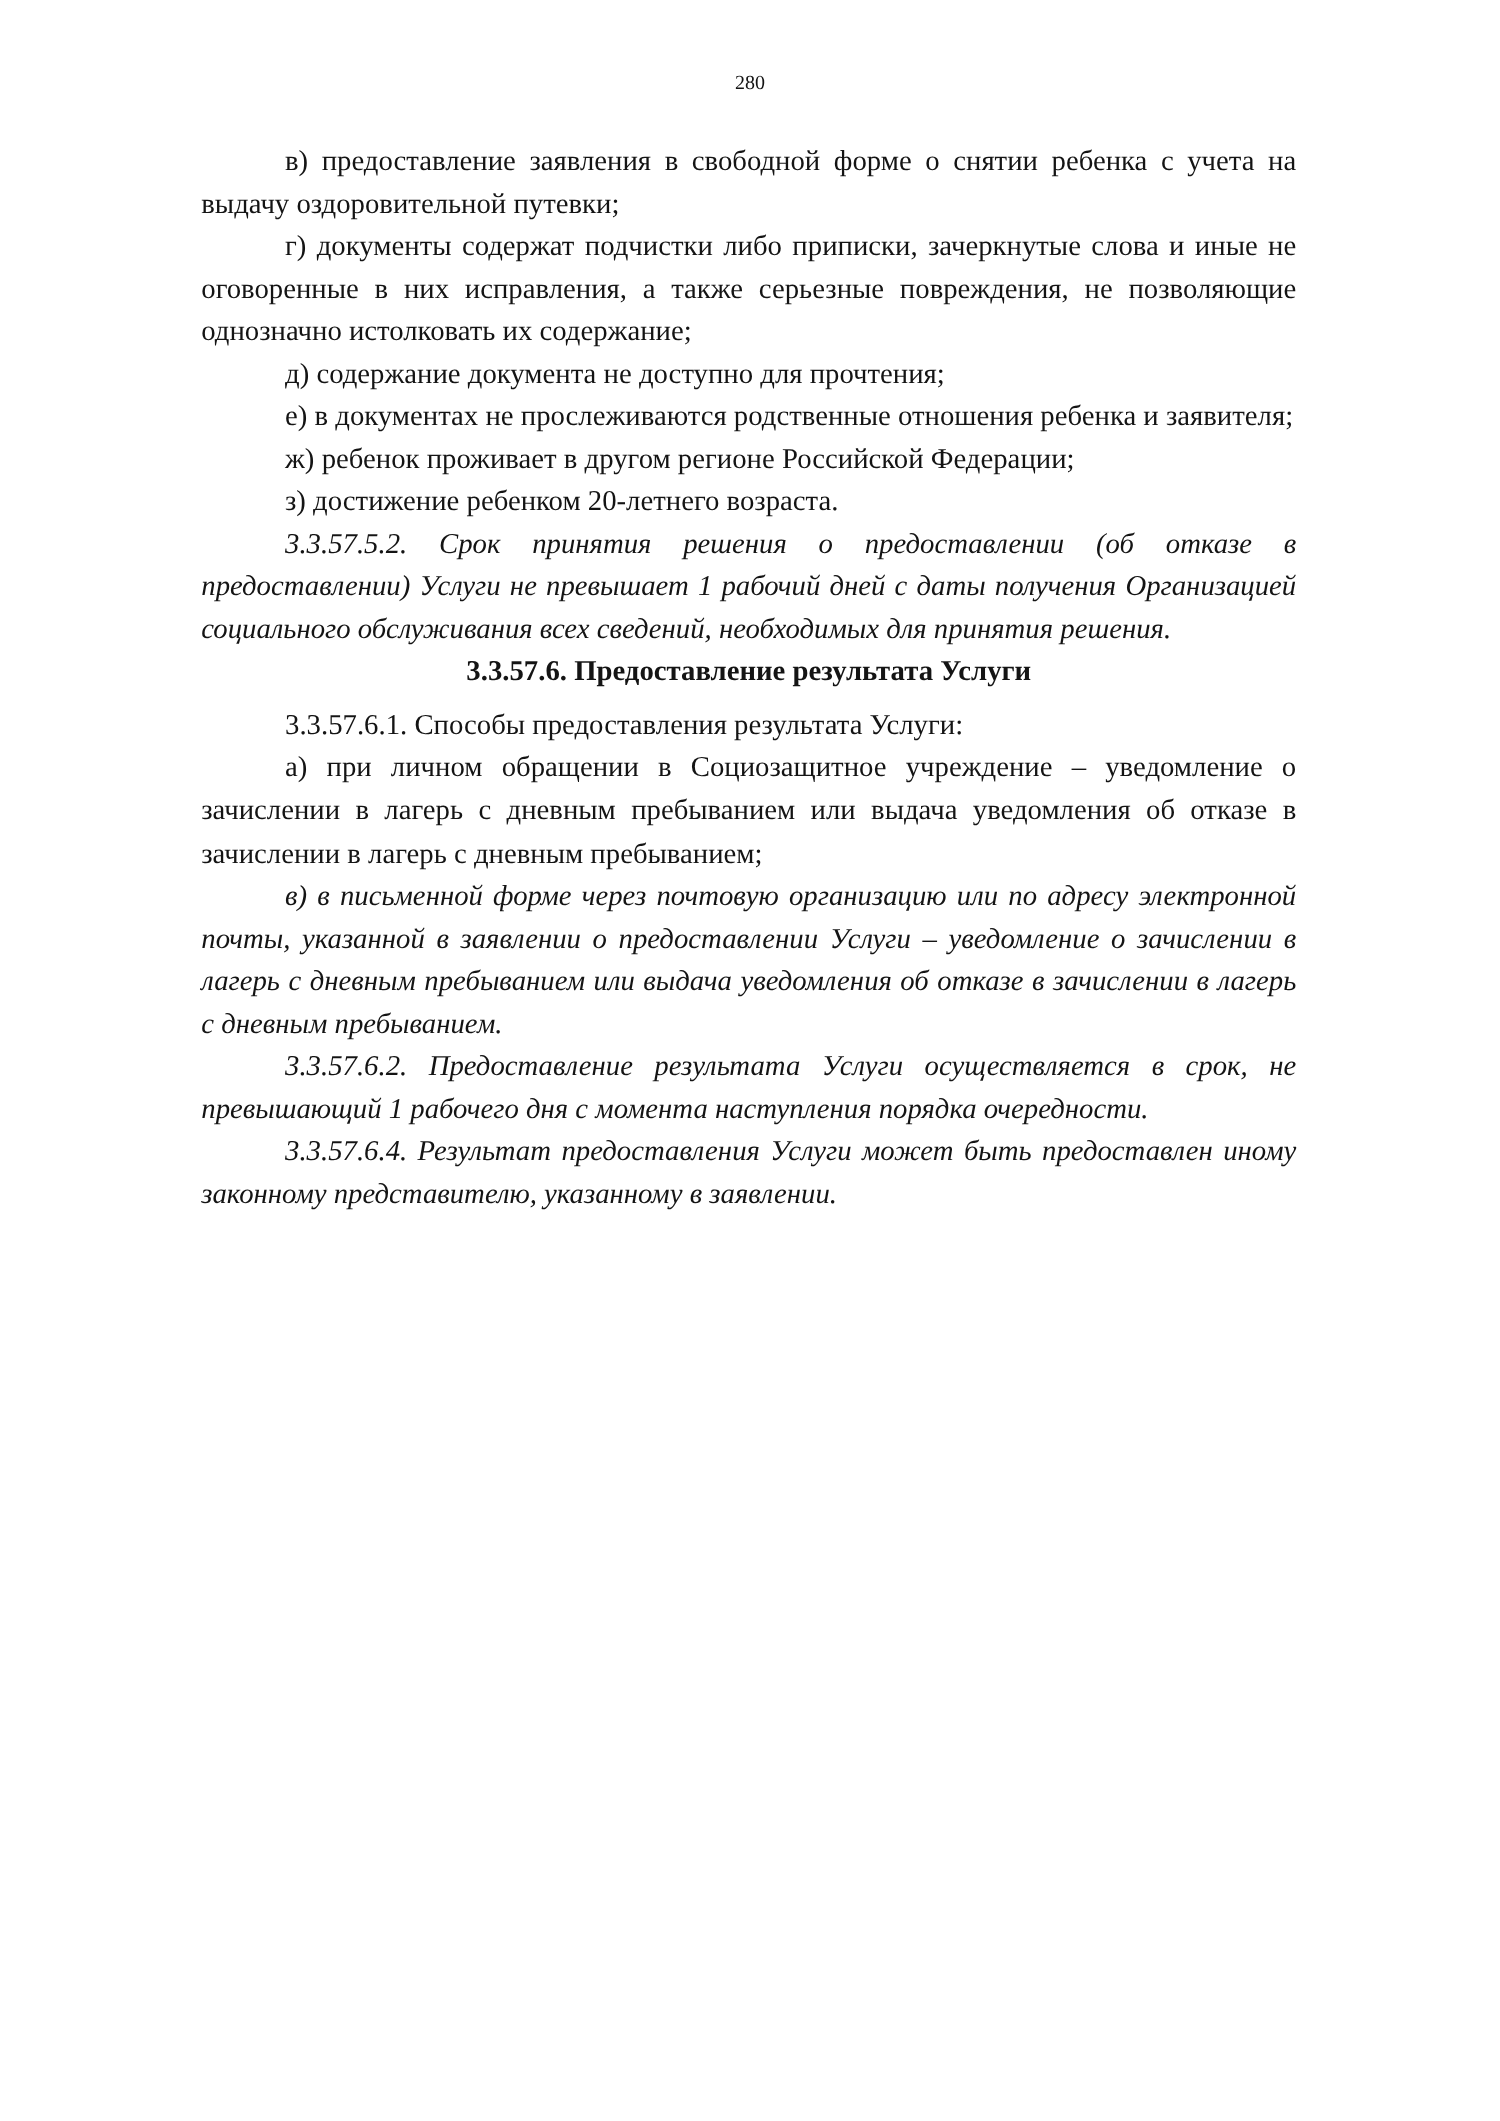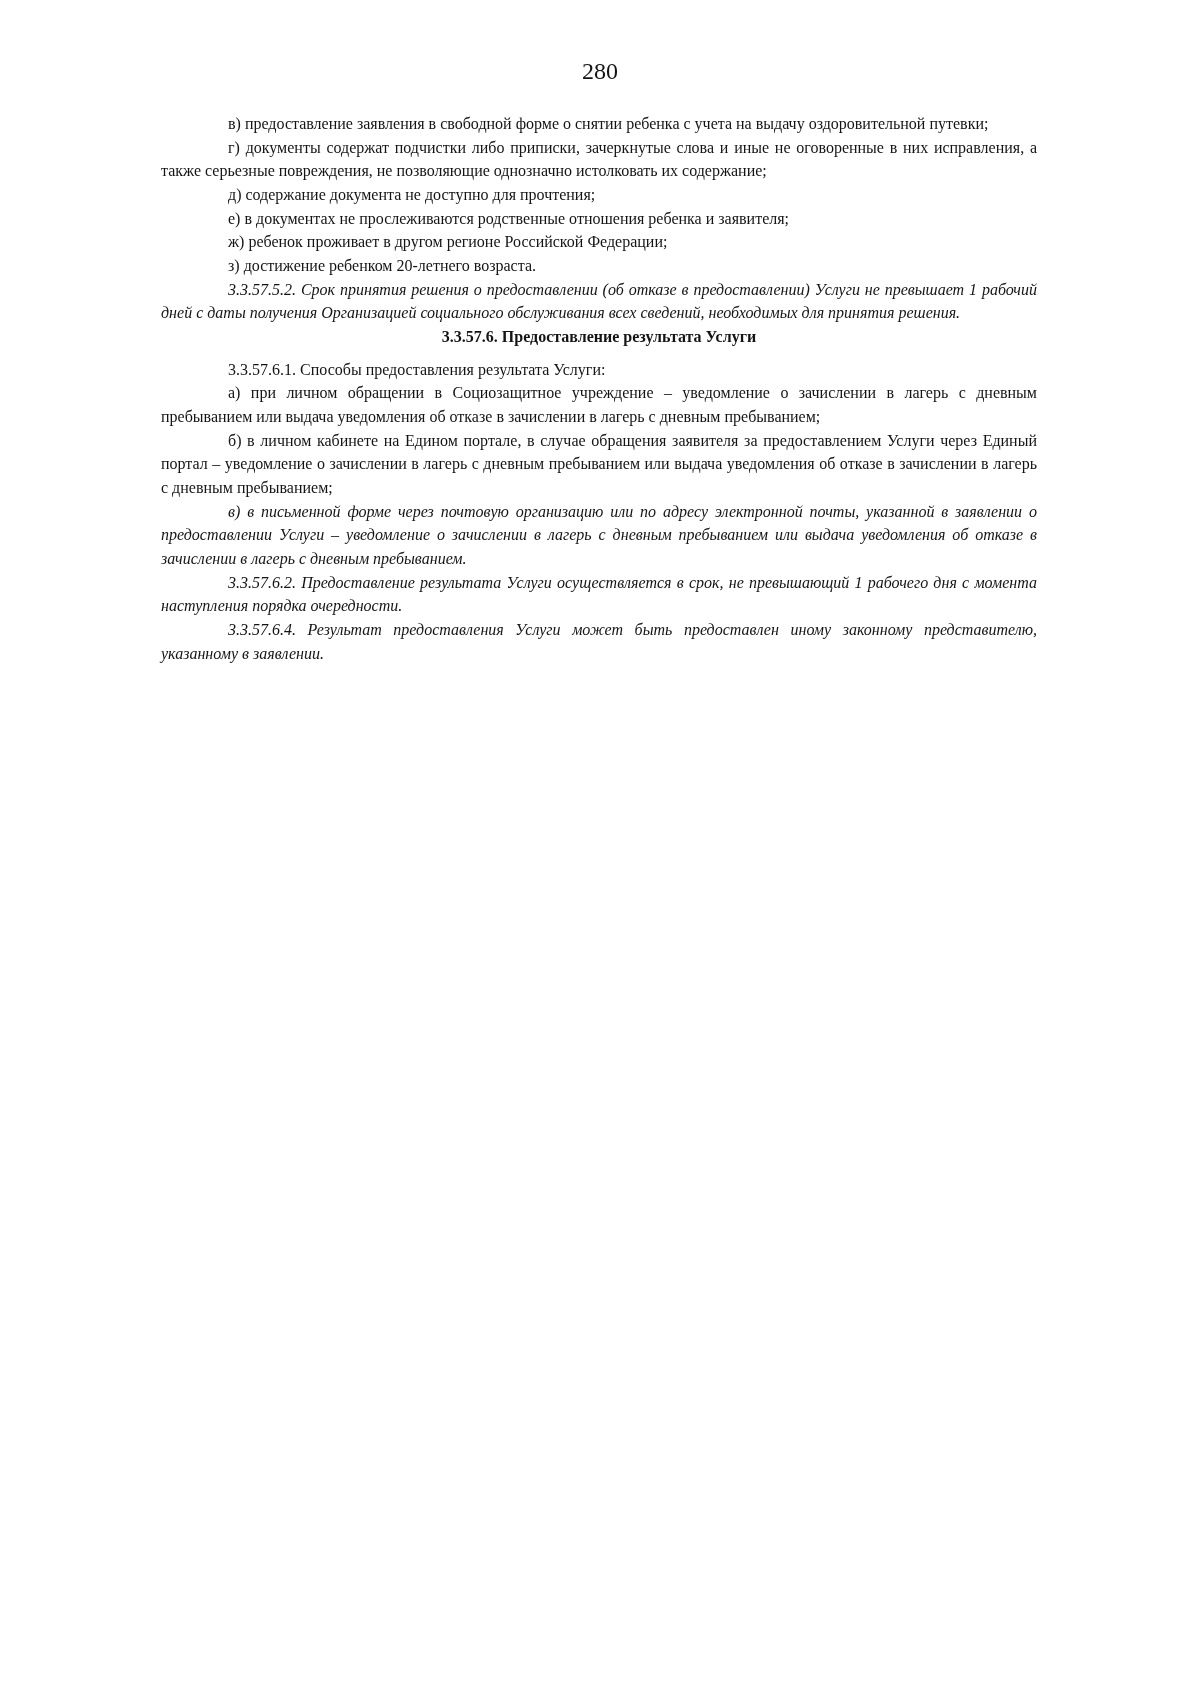--- a/index.html
+++ b/index.html
@@ -18,29 +18,29 @@
     height: 1697px;
     background: #ffffff;
     overflow: hidden;
   }
   .page-number {
     position: absolute;
     top: 58px;
     left: 0;
     width: 100%;
     text-align: center;
-    font-size: 24px;
+    font-size: 16px;
     color: #141414;
   }
   .doc {
     position: absolute;
     top: 112px;
     left: 161px;
     width: 876px;
-    font-size: 16px;
+    font-size: 23px;
     line-height: 1.48;
     text-align: justify;
   }
   .doc p {
     margin: 0;
     padding: 0;
     text-indent: 67px;
     text-align: justify;
   }
   .doc p.spaced {
@@ -75,21 +75,20 @@
     <p>з) достижение ребенком 20-летнего возраста.</p>
 
     <p class="spaced">3.3.57.5.2. Срок принятия решения о предоставлении (об отказе в предоставлении) Услуги не превышает 1 рабочий дней с даты получения Организацией социального обслуживания всех сведений, необходимых для принятия решения.</p>
 
     <p class="heading">3.3.57.6. Предоставление результата Услуги</p>
 
     <p>3.3.57.6.1. Способы предоставления результата Услуги:</p>
 
     <p>а) при личном обращении в Социозащитное учреждение – уведомление о зачислении в лагерь с дневным пребыванием или выдача уведомления об отказе в зачислении в лагерь с дневным пребыванием;</p>
 
-    <p>б) в личном кабинете на Едином портале, в случае обращения заявителя за предоставлением Услуги через Единый портал – уведомление о зачислении в лагерь с дневным пребыванием или выдача уведомления об отказе в зачислении в лагерь с дневным пребыванием;</p>
 
     <p class="spaced">в) в письменной форме через почтовую организацию или по адресу электронной почты, указанной в заявлении о предоставлении Услуги – уведомление о зачислении в лагерь с дневным пребыванием или выдача уведомления об отказе в зачислении в лагерь с дневным пребыванием.</p>
 
     <p class="spaced">3.3.57.6.2. Предоставление результата Услуги осуществляется в срок, не превышающий 1 рабочего дня с момента наступления порядка очередности.</p>
 
 
     <p class="spaced">3.3.57.6.4. Результат предоставления Услуги может быть предоставлен иному законному представителю, указанному в заявлении.</p>
 
   </div>
 </div>

